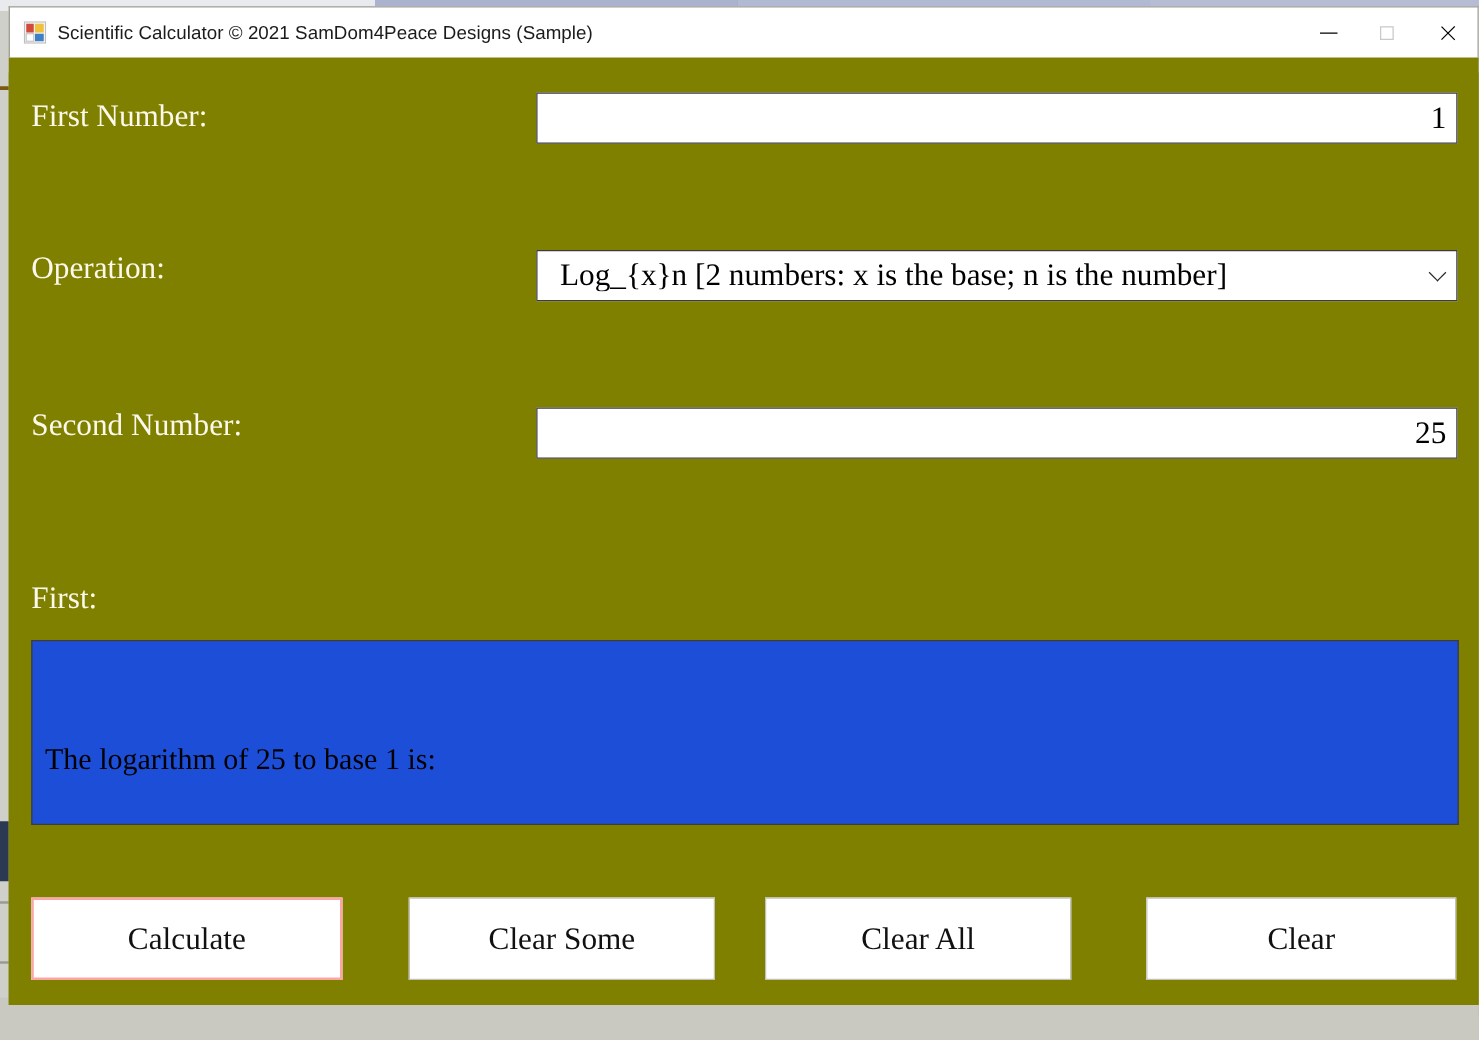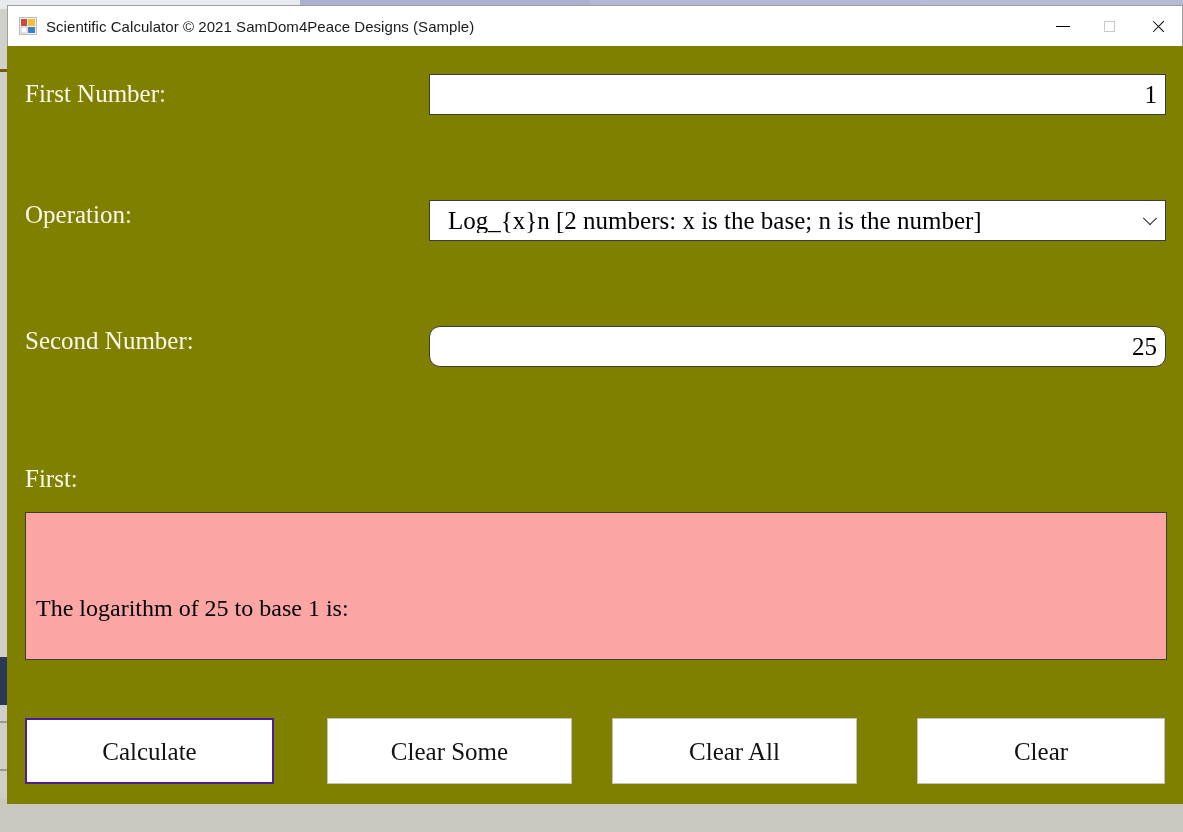--- a/index.html
+++ b/index.html
@@ -180,21 +180,21 @@
     color: #000;
     text-align: right;
     padding: 0 8px 0 6px;
     line-height: 1;
     display: flex;
     align-items: center;
     justify-content: flex-end;
     outline: none;
   }
   .tbox-first  { left: 422px; top: 16px;  width: 737px; height: 41px; }
-  .tbox-second { left: 422px; top: 268px; width: 737px; height: 41px; border-radius: 11px; }
+  .tbox-second { left: 422px; top: 268px; width: 737px; height: 41px; }
 
   
   .combo {
     position: absolute;
     left: 422px; top: 142px;
     width: 737px; height: 41px;
     background: #ffffff;
     border: 1px solid #3c3c3c;
     box-sizing: border-box;
     display: flex;
@@ -225,21 +225,21 @@
     border-right: 1.3px solid #2b2b2b;
     border-bottom: 1.3px solid #2b2b2b;
     transform: rotate(45deg) translate(-2px, -2px);
   }
 
   
   .resultbox {
     position: absolute;
     left: 18px; top: 454px;
     width: 1142px; height: 148px;
-    background: #fca5a5;
+    background: #1d4ed8;
     border: 1px solid #3c3c3c;
     box-sizing: border-box;
     font-family: "Liberation Serif", serif;
     font-size: 24px;
     color: #000;
     padding: 10px 8px 0 10px;
     overflow: hidden;
     line-height: 1.42;
     white-space: pre-wrap;
   }
@@ -255,21 +255,21 @@
     font-family: "Liberation Serif", serif;
     font-size: 25px;
     color: #111;
     display: flex;
     align-items: center;
     justify-content: center;
     cursor: default;
     line-height: 1;
   }
   .btn.focused {
-    border: 2px solid #4c1d95;
+    border: 2px solid #fca5a5;
   }
   .btn-calculate { left: 18px;  width: 249px; }
   .btn-clearsome { left: 320px; width: 245px; }
   .btn-clearall  { left: 605px; width: 245px; }
   .btn-exit      { left: 910px; width: 248px; }
 </style>
 </head>
 <body>
 
 <div id="screen">

